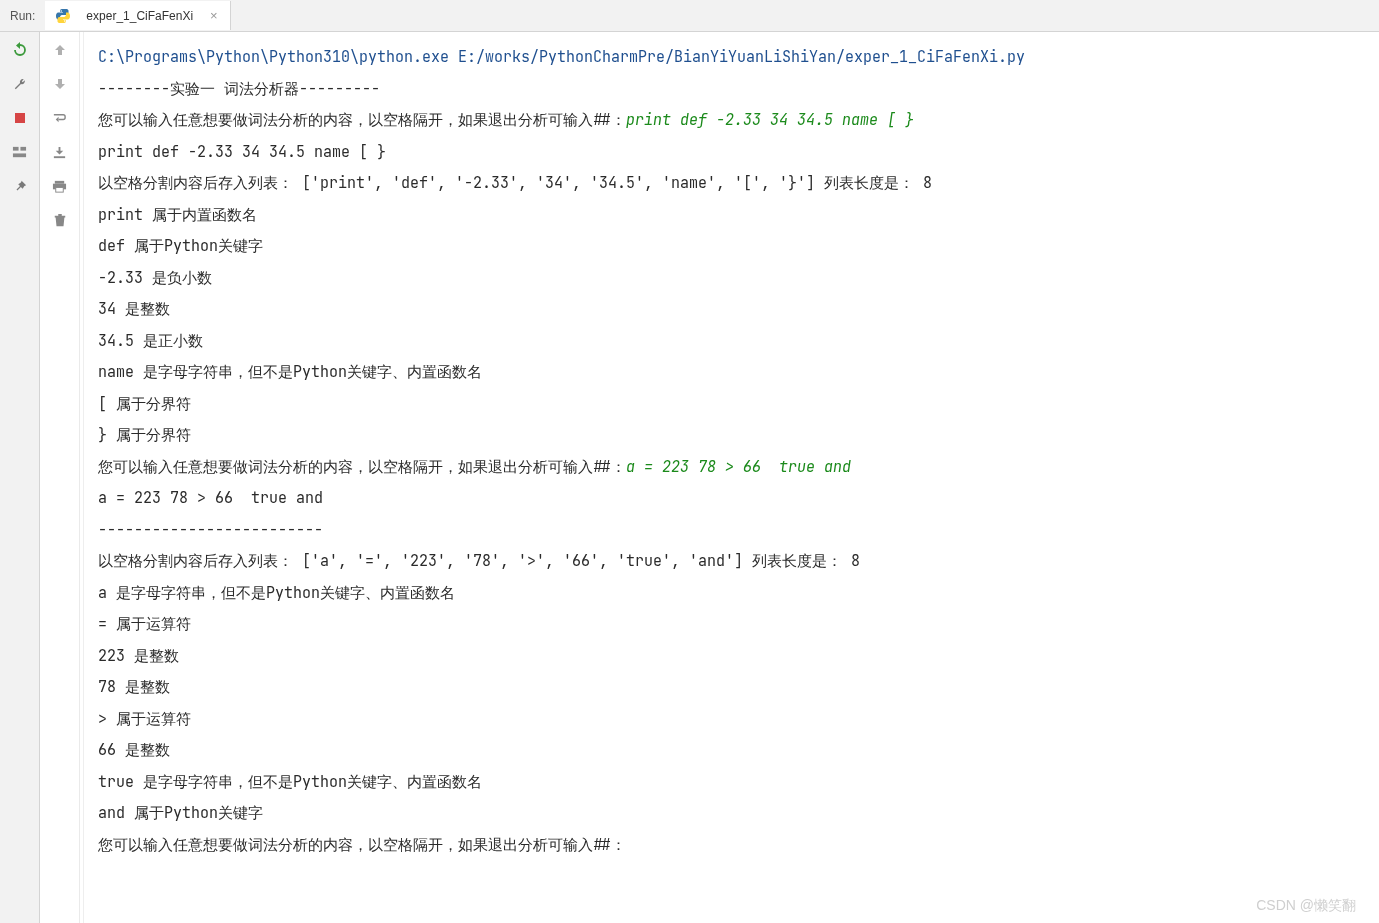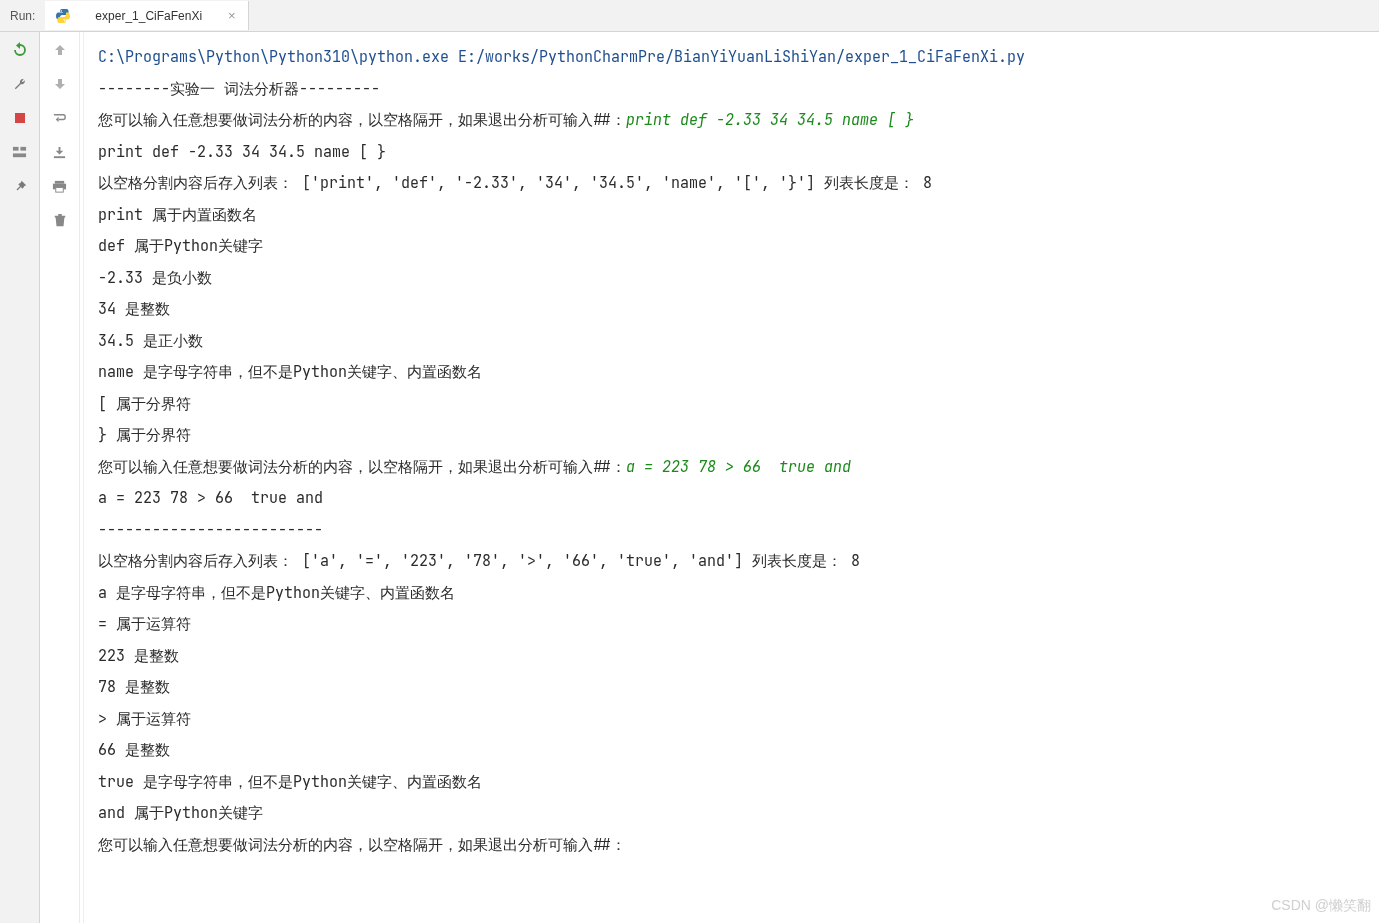--- a/index.html
+++ b/index.html
@@ -25,21 +25,21 @@
       color: #555;
       font-size: 12px;
     }
     .tab {
       display: flex;
       align-items: center;
       height: 29px;
       padding: 0 10px;
       background: #ffffff;
       border-right: 1px solid #d4d4d4;
-      gap: 24px;
+      gap: 15px;
       cursor: pointer;
     }
     .tab-icon {
       width: 16px;
       height: 16px;
     }
     .tab-name { color: #333; font-size: 12px; }
     .tab-close { color: #999; font-size: 13px; padding: 0 2px; cursor: pointer; }
     
     .main-area {
@@ -93,21 +93,21 @@
       overflow: auto;
       color: #2b2b2b;
     }
     .mono { font-family: "JetBrains Mono", "Consolas", "Courier New", monospace; }
     .path { color: #1f4f8f; }
     .green-input { color: #1b8a1b; font-style: italic; }
     
     .watermark {
       position: absolute;
       bottom: 8px;
-      right: 8px;
+      right: 23px;
       color: #cfcfcf;
       font-size: 14px;
       font-family: Arial, sans-serif;
     }
     svg { display: block; }
   </style>
 </head>
 <body>
 
 <div class="top-bar">

